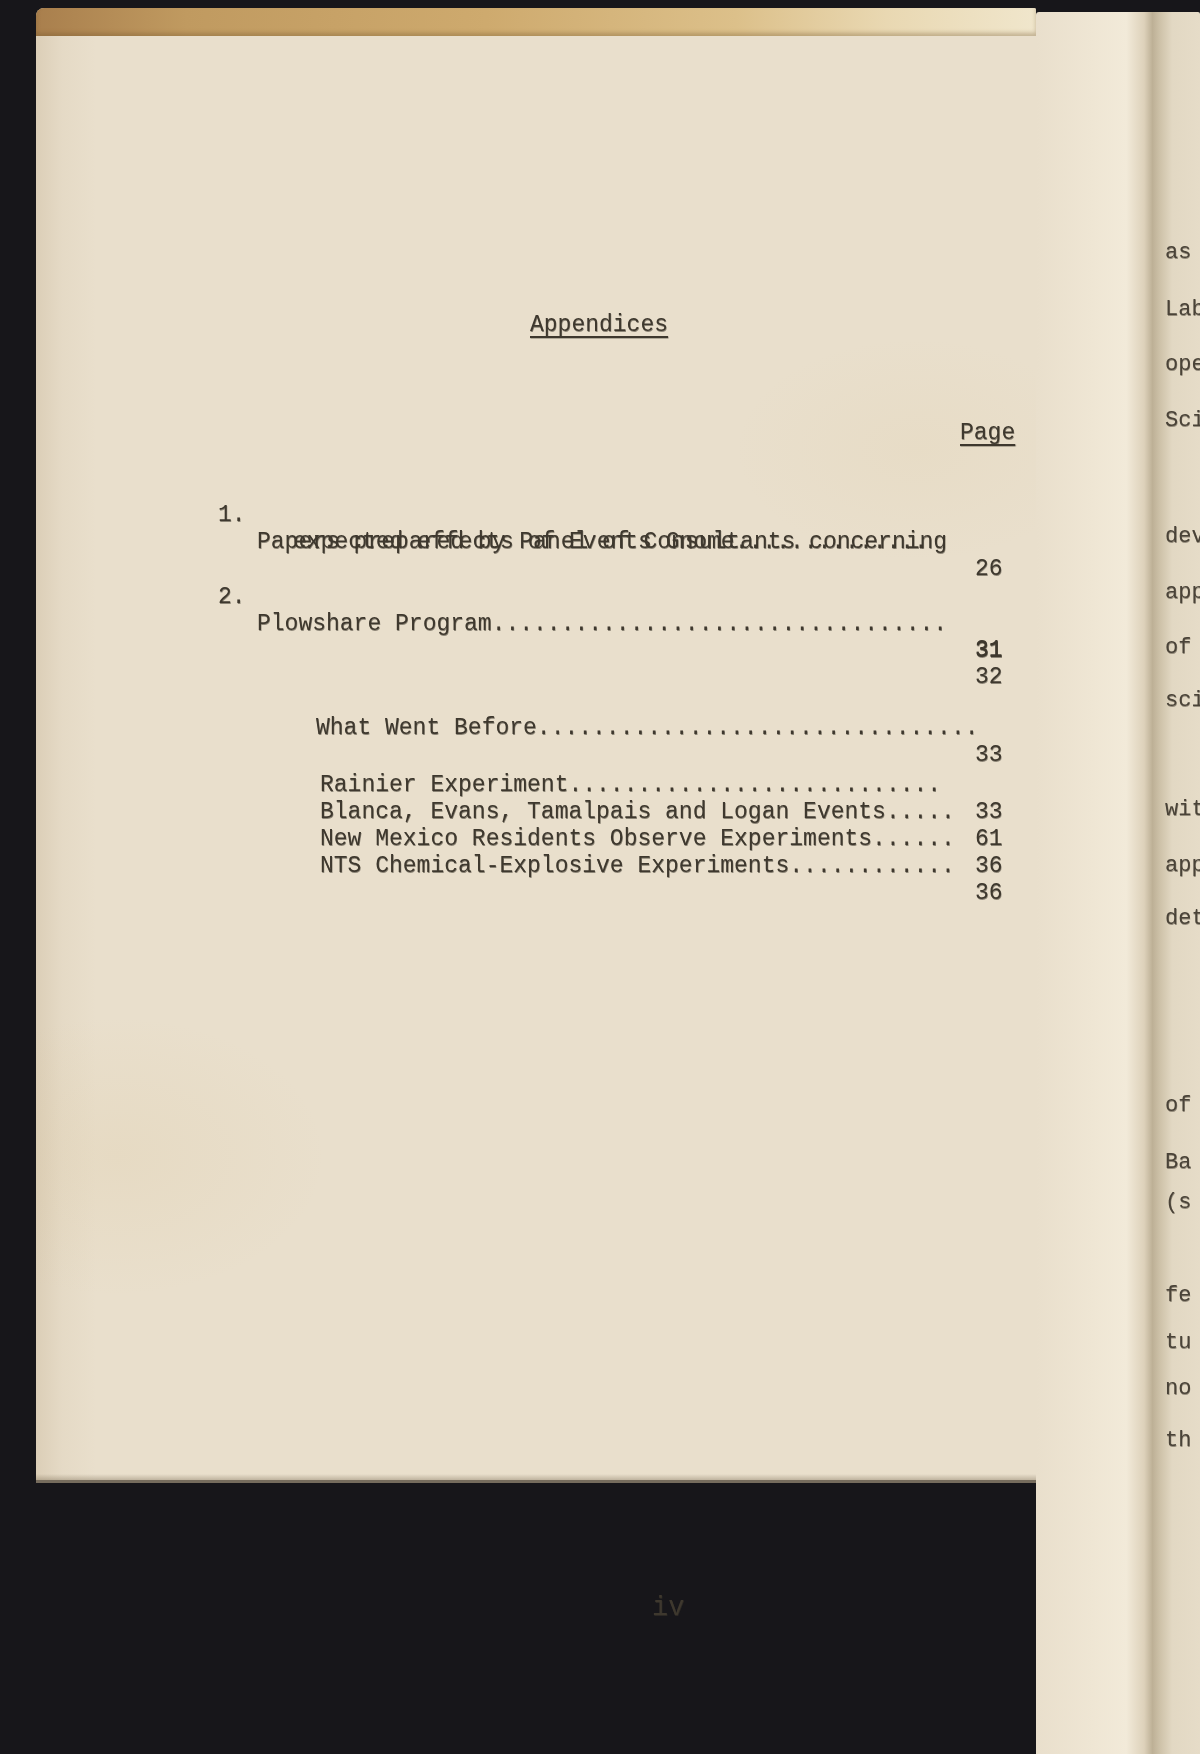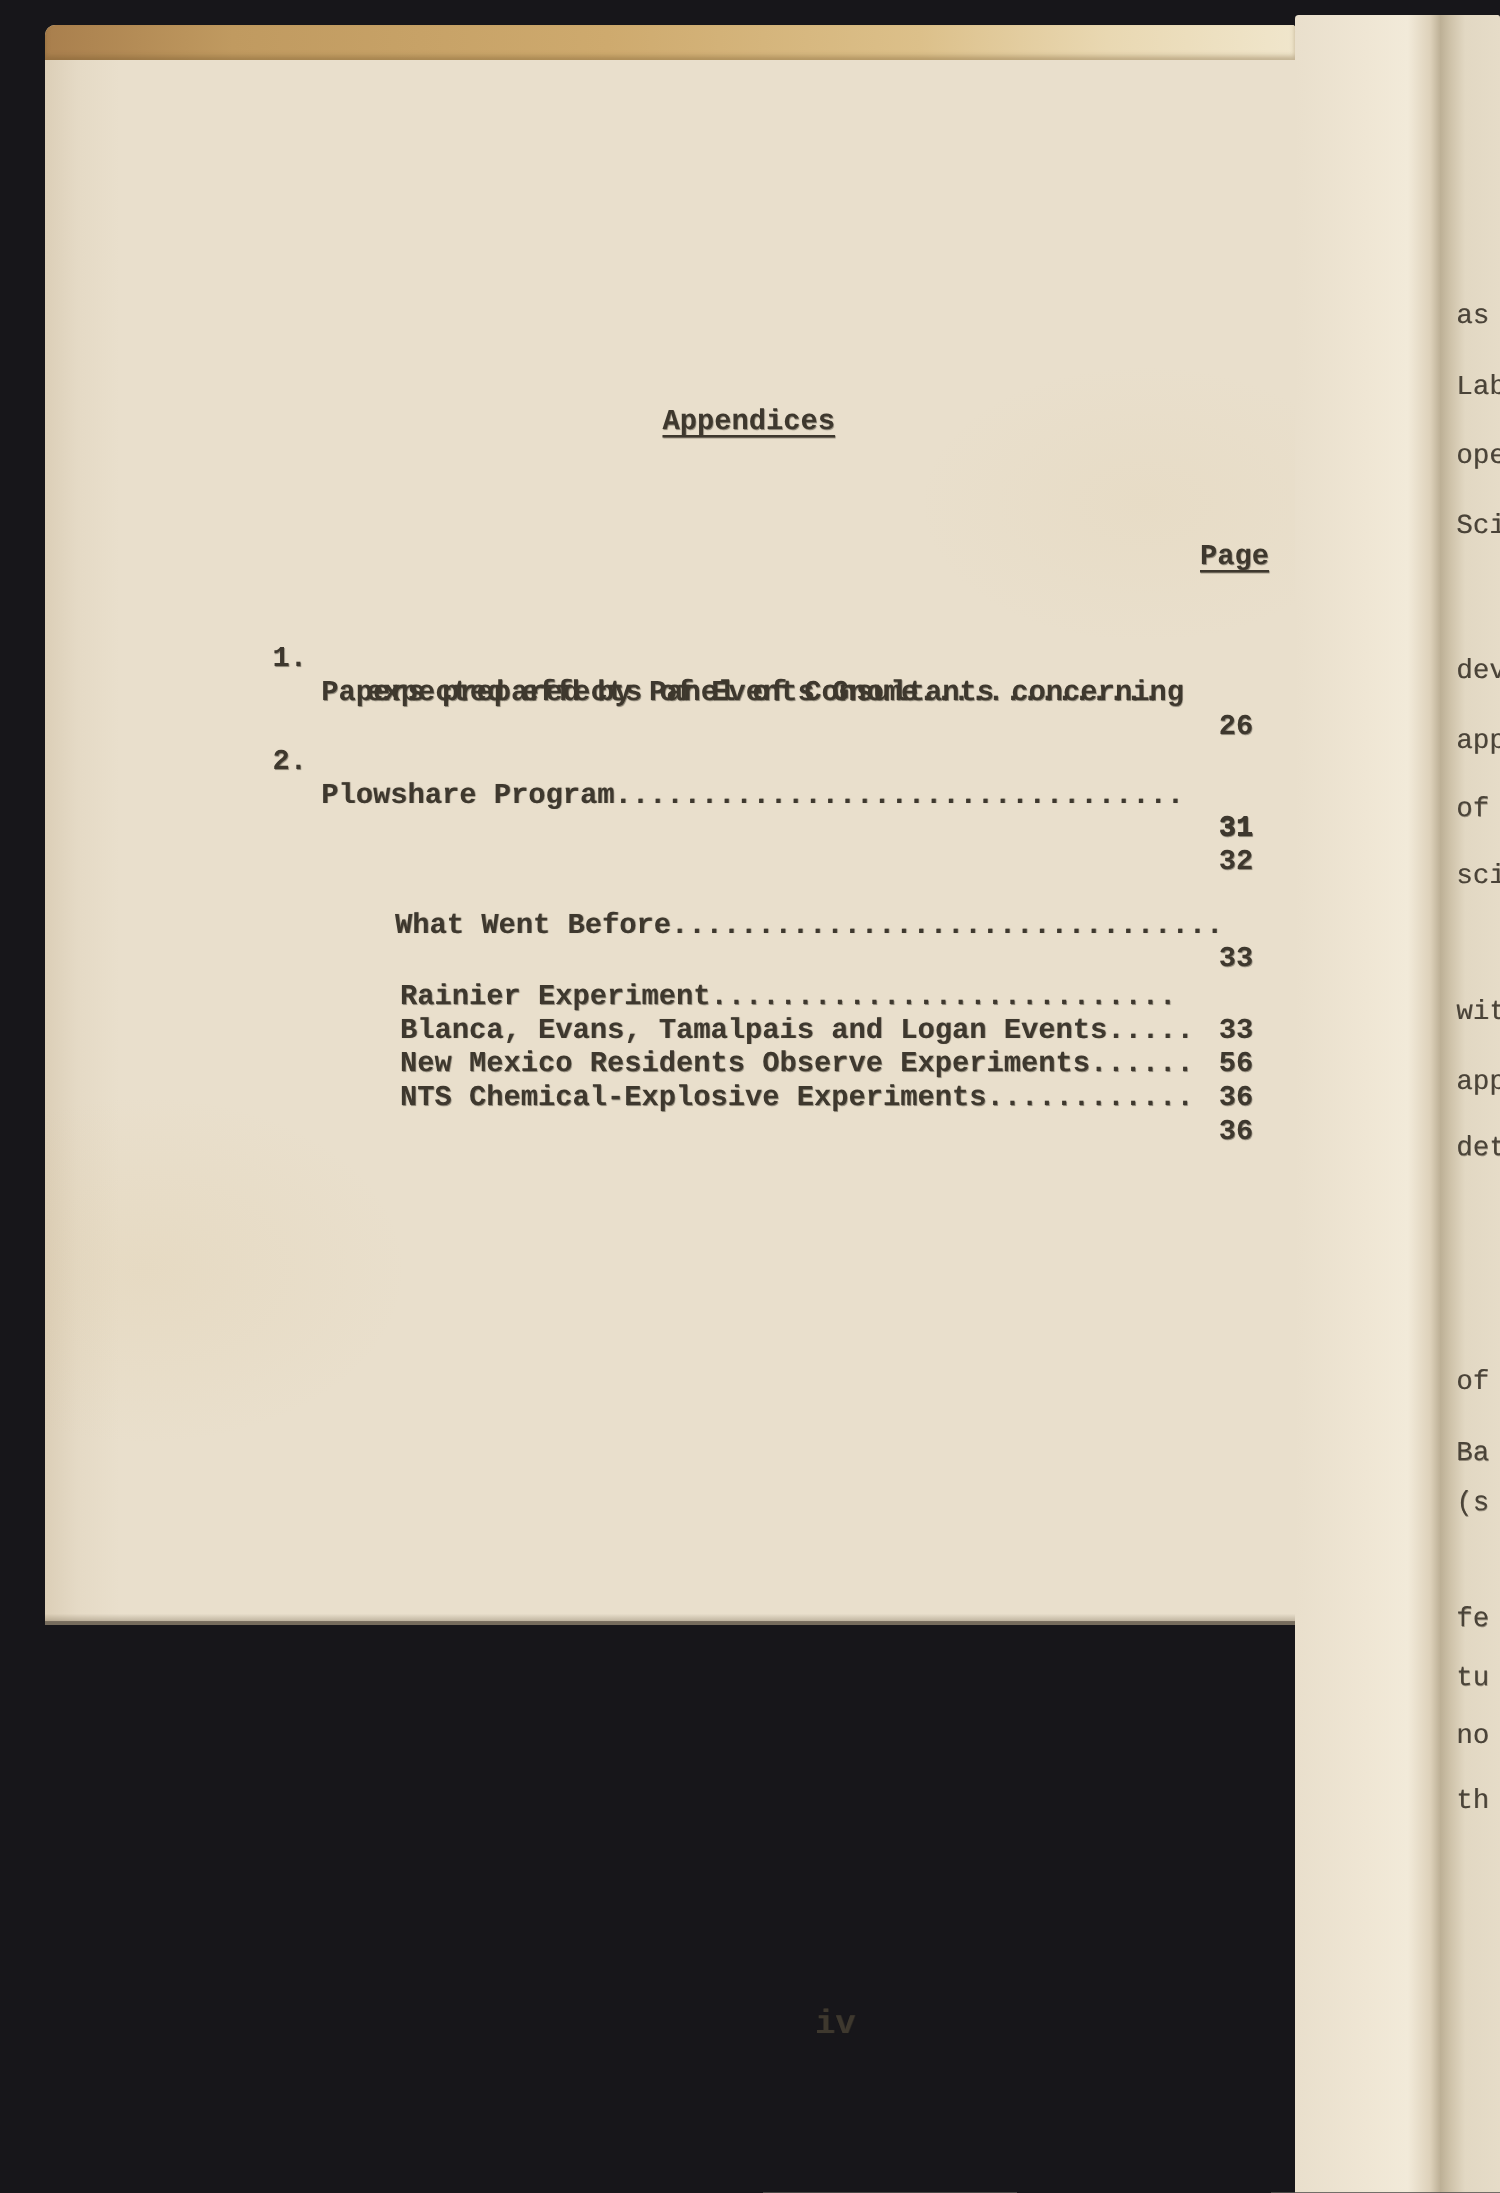--- a/index.html
+++ b/index.html
@@ -28,30 +28,29 @@
     font-size: 22px;
     line-height: 26px;
     color: #4a4338;
     white-space: pre;
     text-shadow: 0.4px 0.5px 0.5px rgba(70,62,50,0.5);
   }
 
   
   .main-page {
     position: absolute;
-    left: 36px; top: 20px;
-    width: 1000px; height: 1277px;
+    left: 36px; top: 8px;
+    width: 1000px; height: 1472px;
     background:
       radial-gradient(ellipse 300px 200px at 8% 78%, rgba(205,175,115,0.10), transparent 70%),
       radial-gradient(ellipse 260px 160px at 88% 30%, rgba(210,185,130,0.08), transparent 70%),
       linear-gradient(90deg, rgba(150,120,75,0.16) 0px, rgba(150,120,75,0.05) 26px, rgba(0,0,0,0) 60px),
       #e9dfcc;
     border-radius: 8px 2px 0 0;
     box-shadow: 0 3px 0 rgba(196,181,150,0.55);
-    font-weight: bold;
   }
   .main-page::after {
     content: "";
     position: absolute; left: 0; right: 0; bottom: 0; height: 6px;
     background: linear-gradient(rgba(0,0,0,0), rgba(95,80,55,0.30));
   }
   .top-edge {
     position: absolute;
     left: 0; top: 0;
     width: 100%; height: 28px;
@@ -167,21 +166,21 @@
       <span class="t-pg ink">33</span>
     </div>
 
     <div class="toc-row" style="top:737px">
       <span class="t-sub ink">Rainier Experiment...........................</span>
       <span class="t-pg ink">33</span>
     </div>
 
     <div class="toc-row" style="top:764px">
       <span class="t-sub ink">Blanca, Evans, Tamalpais and Logan Events.....</span>
-      <span class="t-pg ink">56</span>
+      <span class="t-pg ink">61</span>
     </div>
 
     <div class="toc-row" style="top:791px">
       <span class="t-sub ink">New Mexico Residents Observe Experiments......</span>
       <span class="t-pg ink">36</span>
     </div>
 
     <div class="toc-row" style="top:818px">
       <span class="t-sub ink">NTS Chemical-Explosive Experiments............</span>
       <span class="t-pg ink">36</span>

